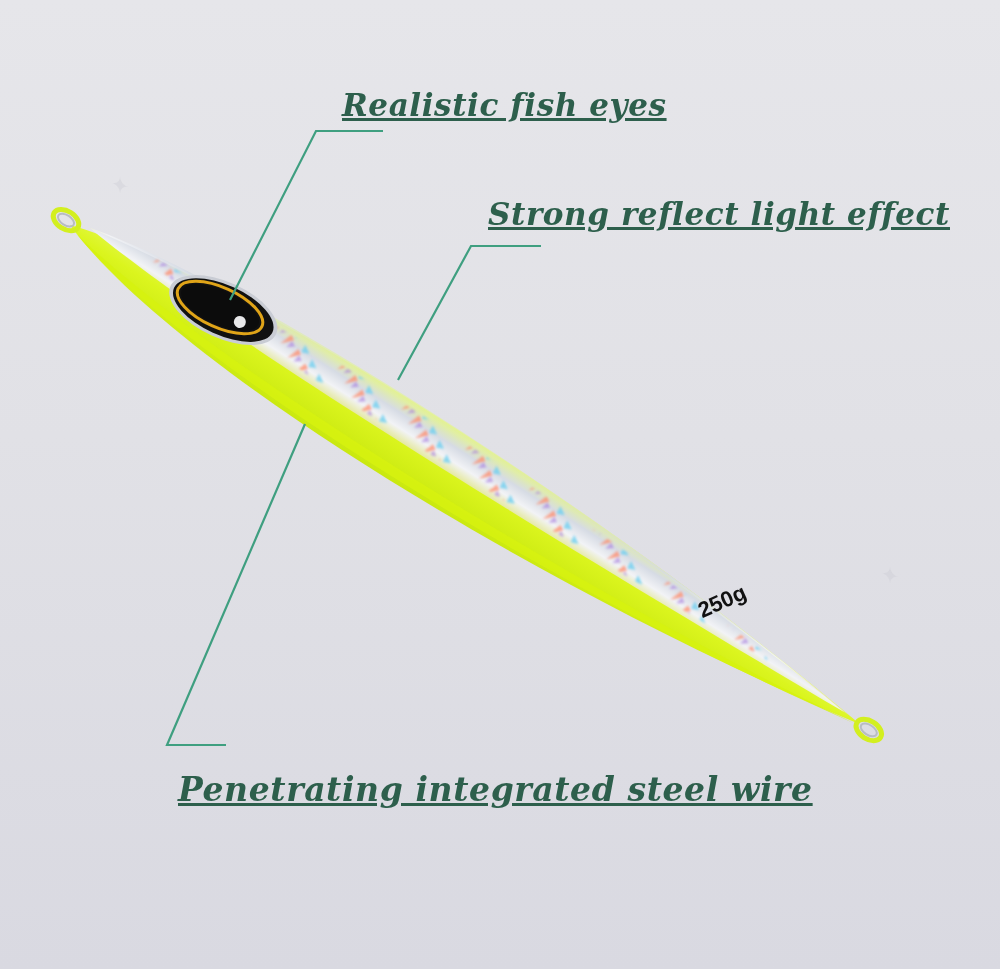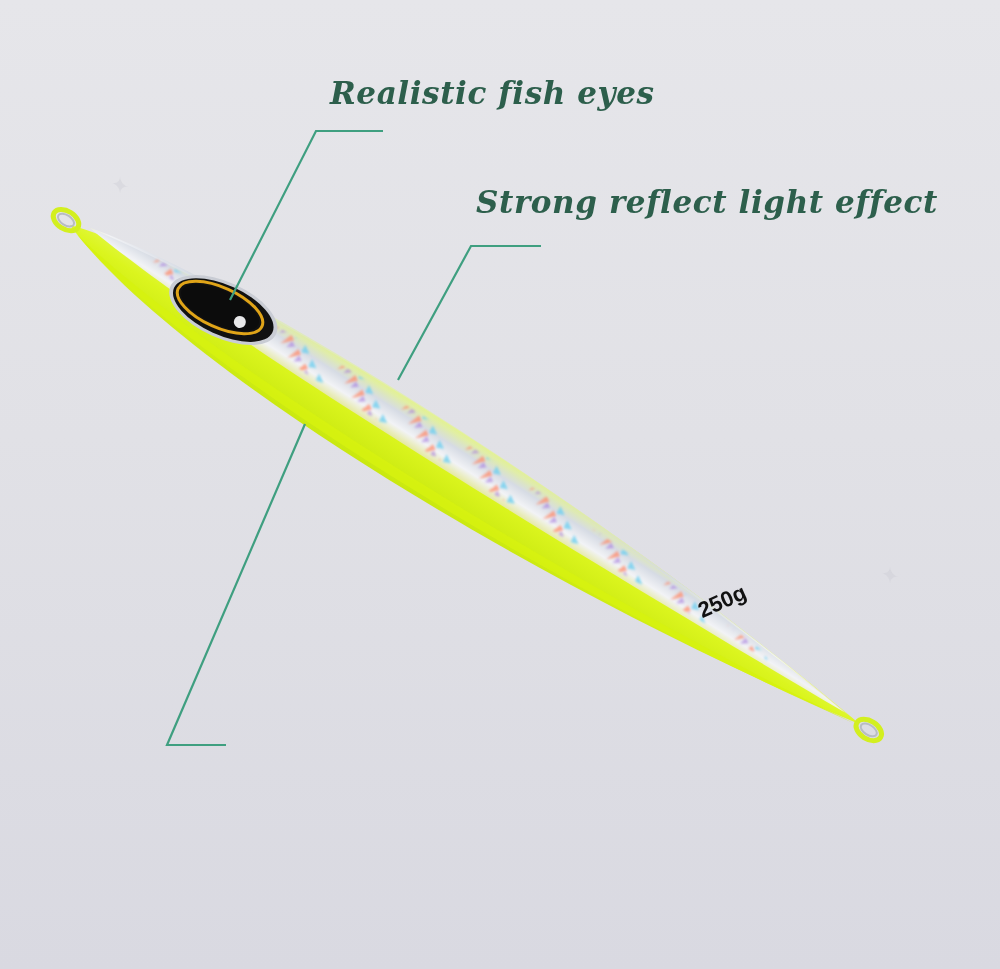--- a/index.html
+++ b/index.html
@@ -8,26 +8,27 @@
     background: linear-gradient(180deg, #e6e6ea 0%, #e1e1e6 45%, #d9d9e1 100%);
     font-family: "DejaVu Serif", "Liberation Serif", serif;
   }
   .stage { position: absolute; left: 0; top: 0; width: 1000px; height: 969px; }
   .watermark {
     position: absolute; color: rgba(200,200,208,0.35);
     font-family: "Liberation Serif", serif; font-style: italic; font-size: 22px;
     transform: rotate(90deg);
   }
   .callout-label {
-    position: absolute; margin: 0;
+    position: absolute; margin: 12px;
     color: #2d5f4c;
     font-family: "DejaVu Serif", serif;
     font-weight: bold; font-style: italic;
     letter-spacing: 0.6px;
     white-space: nowrap;
+    text-decoration: underline;
   }
   #label-eyes   { left: 330px; top: 75px;  font-size: 31px; }
   #label-reflect{ left: 476px; top: 184px; font-size: 31px; }
   #label-wire   { left: 166px; top: 758px; font-size: 33px; }
   svg.overlay { position: absolute; left: 0; top: 0; }
   .weight-mark {
     position: absolute; left: 694px; top: 600px;
     font-family: "Liberation Sans", sans-serif; font-weight: bold;
     font-size: 22px; color: #111;
     transform: rotate(-24deg); transform-origin: left top;
@@ -94,13 +95,14 @@
       <polyline points="383,131 316,131 230,300"></polyline>
       <polyline points="541,246 471,246 398,380"></polyline>
       <polyline points="226,745 167,745 305,424"></polyline>
     </g>
   </svg>
 
   <div class="weight-mark">250g</div>
 
   <h2 id="label-eyes" class="callout-label">Realistic fish eyes</h2>
   <h2 id="label-reflect" class="callout-label">Strong reflect light effect</h2>
+  <h2 id="label-wire" class="callout-label">Penetrating integrated steel wire</h2>
 </div>
 
 </body></html>

